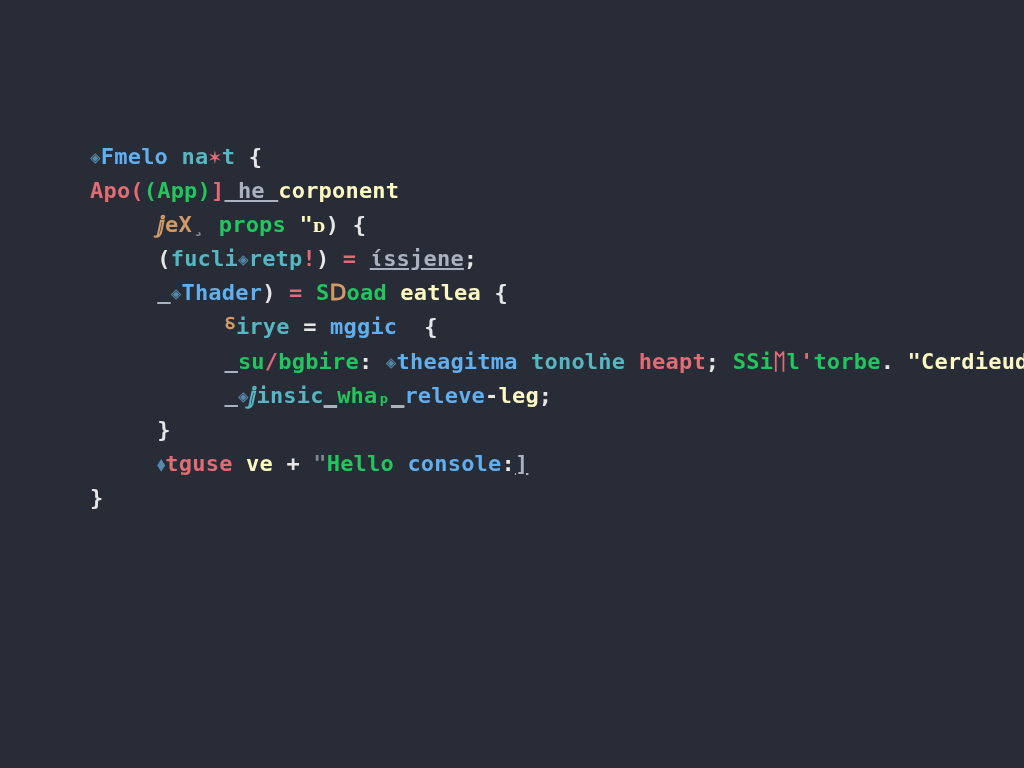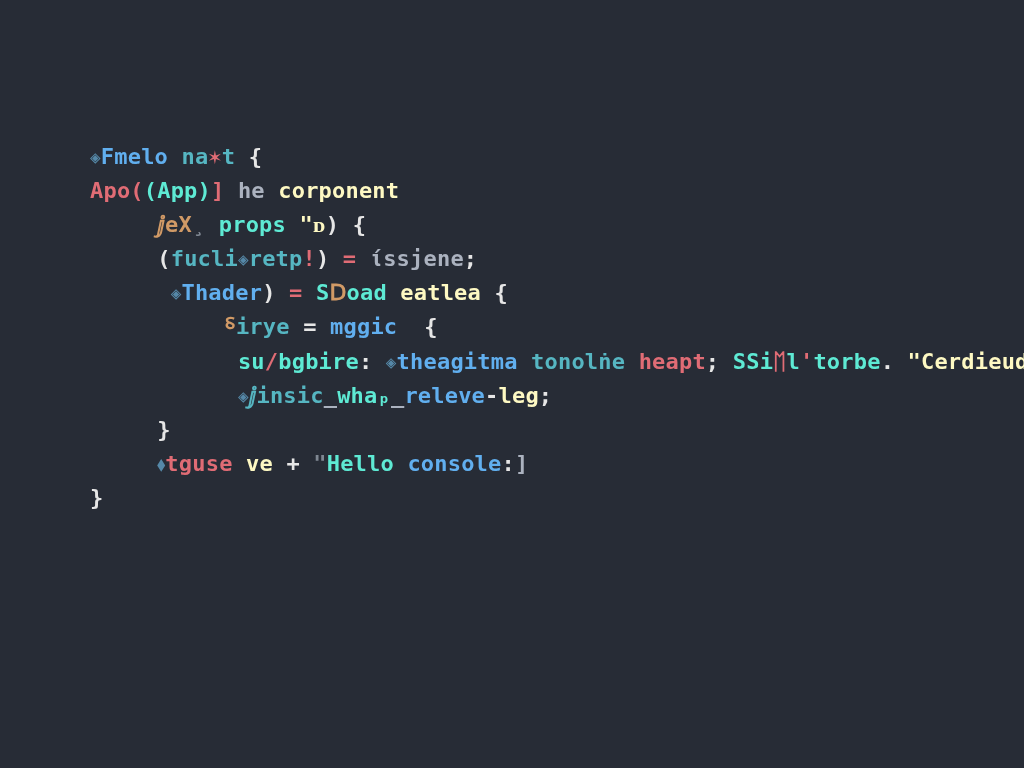--- a/index.html
+++ b/index.html
@@ -16,24 +16,24 @@
     line-height: 1.55;
     font-weight: 600;
     white-space: pre;
     padding: 140px 12px 0 90px;
     color: #d0d0d0;
     letter-spacing: 0.2px;
   }
   .line { display: block; }   
   .fn     { color: #61afef; }   
   .str    { color: #fef9c3; }   
-  .id     { color: #5eead4; }   
+  .id     { color: #22c55e; }   
   .red    { color: #e06c75; }   
   .cyan   { color: #56b6c2; }   
-  .plain  { color: #abb2bf; }   
+  .plain  { color: #abb2bf; text-decoration: underline; }   
   .white  { color: #e6e6e6; }
   .orange { color: #d19a66; }
   .dim    { color: #7f8792; }
   .sym    { color: #61a0c5; font-size: 0.8em; vertical-align: 1px; opacity: 0.8; }
 </style>
 </head>
 <body>
 
 <div class="editor" id="editor"><span class="line"><span class="sym">◈</span><span class="fn">Fmelo </span><span class="cyan">na</span><span class="red">✶</span><span class="cyan">t </span><span class="white">{</span></span><span class="line"><span class="red">Apo(</span><span class="id">(App)</span><span class="red">]</span><span class="plain"> he </span><span class="str">corponent</span></span><span class="line">     <span class="orange">ⅉeX</span><span class="dim">¸</span><span class="id"> props </span><span class="str">"ᴅ</span><span class="white">) {</span></span><span class="line">     <span class="white">(</span><span class="cyan">fucli</span><span class="sym">◈</span><span class="cyan">retp</span><span class="red">!</span><span class="white">) </span><span class="red">= </span><span class="plain">ίssjene</span><span class="white">;</span></span><span class="line">     <span class="plain"> </span><span class="sym">◈</span><span class="fn">Thader</span><span class="white">) </span><span class="red">= </span><span class="id">S</span><span class="orange">Ⅾ</span><span class="id">oad </span><span class="str">eatlea </span><span class="white">{</span></span><span class="line">          <span class="orange">⸹</span><span class="cyan">irye </span><span class="white">= </span><span class="fn">mggic</span><span class="white">  {</span></span><span class="line">          <span class="plain"> </span><span class="id">su</span><span class="red">/</span><span class="id">bgbire</span><span class="white">: </span><span class="sym">◈</span><span class="fn">theagitma </span><span class="cyan">tonolṅe </span><span class="red">heapt</span><span class="white">; </span><span class="id">SSi</span><span class="red">ᛖ</span><span class="id">l</span><span class="red">'</span><span class="id">torbe</span><span class="white">. </span><span class="str">"Cerdieuds,"</span></span><span class="line">          <span class="plain"> </span><span class="sym">◈</span><span class="cyan">ⅉinsic</span><span class="plain">_</span><span class="id">whaₚ</span><span class="plain">_</span><span class="fn">releve</span><span class="white">-</span><span class="str">leg</span><span class="white">;</span></span><span class="line">     <span class="white">}</span></span><span class="line"><span class="plain"></span></span><span class="line">     <span class="sym">⬧</span><span class="red">tguse </span><span class="str">ve </span><span class="white">+ </span><span class="dim">"</span><span class="id">Hello </span><span class="fn">console</span><span class="white">:</span><span class="plain">]</span></span><span class="line"><span class="white">}</span></span></div>
 

